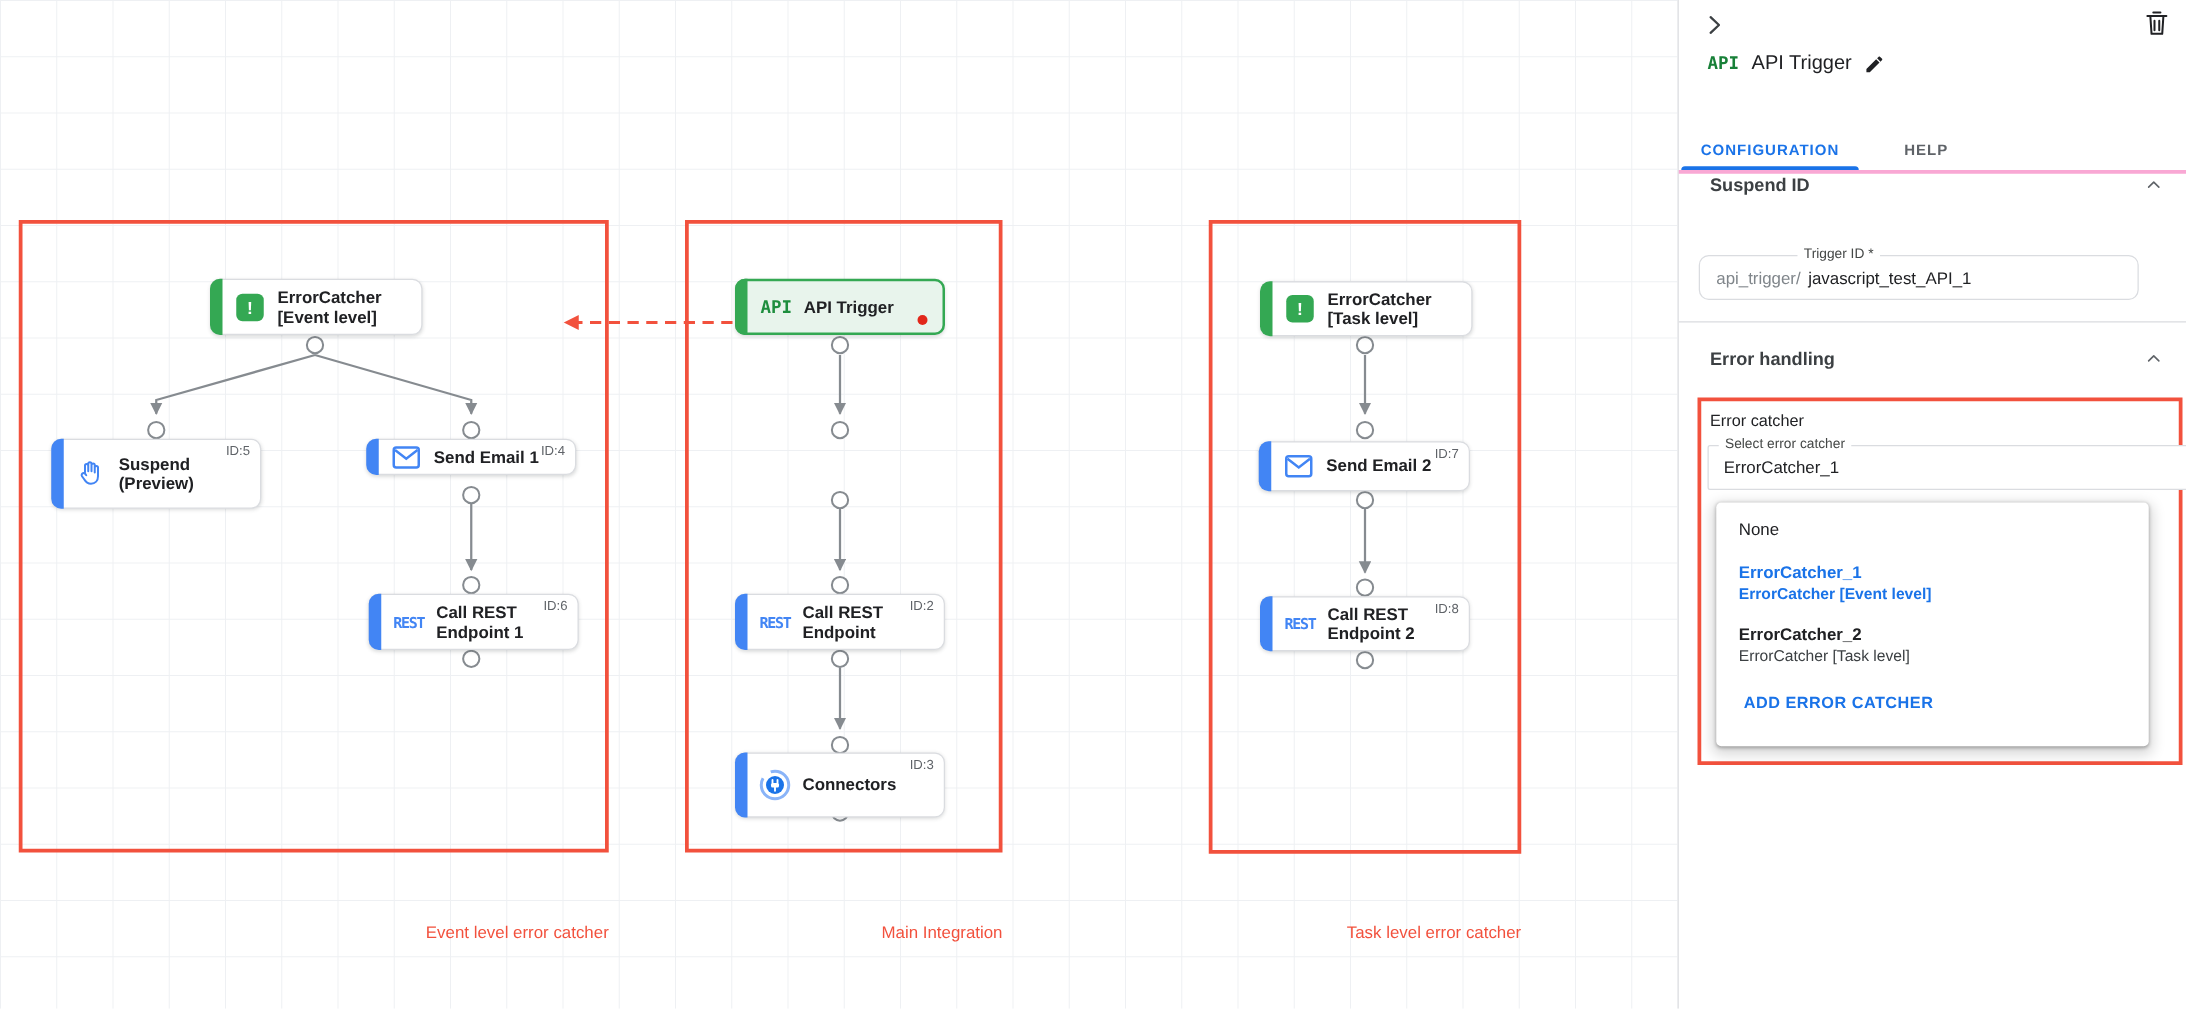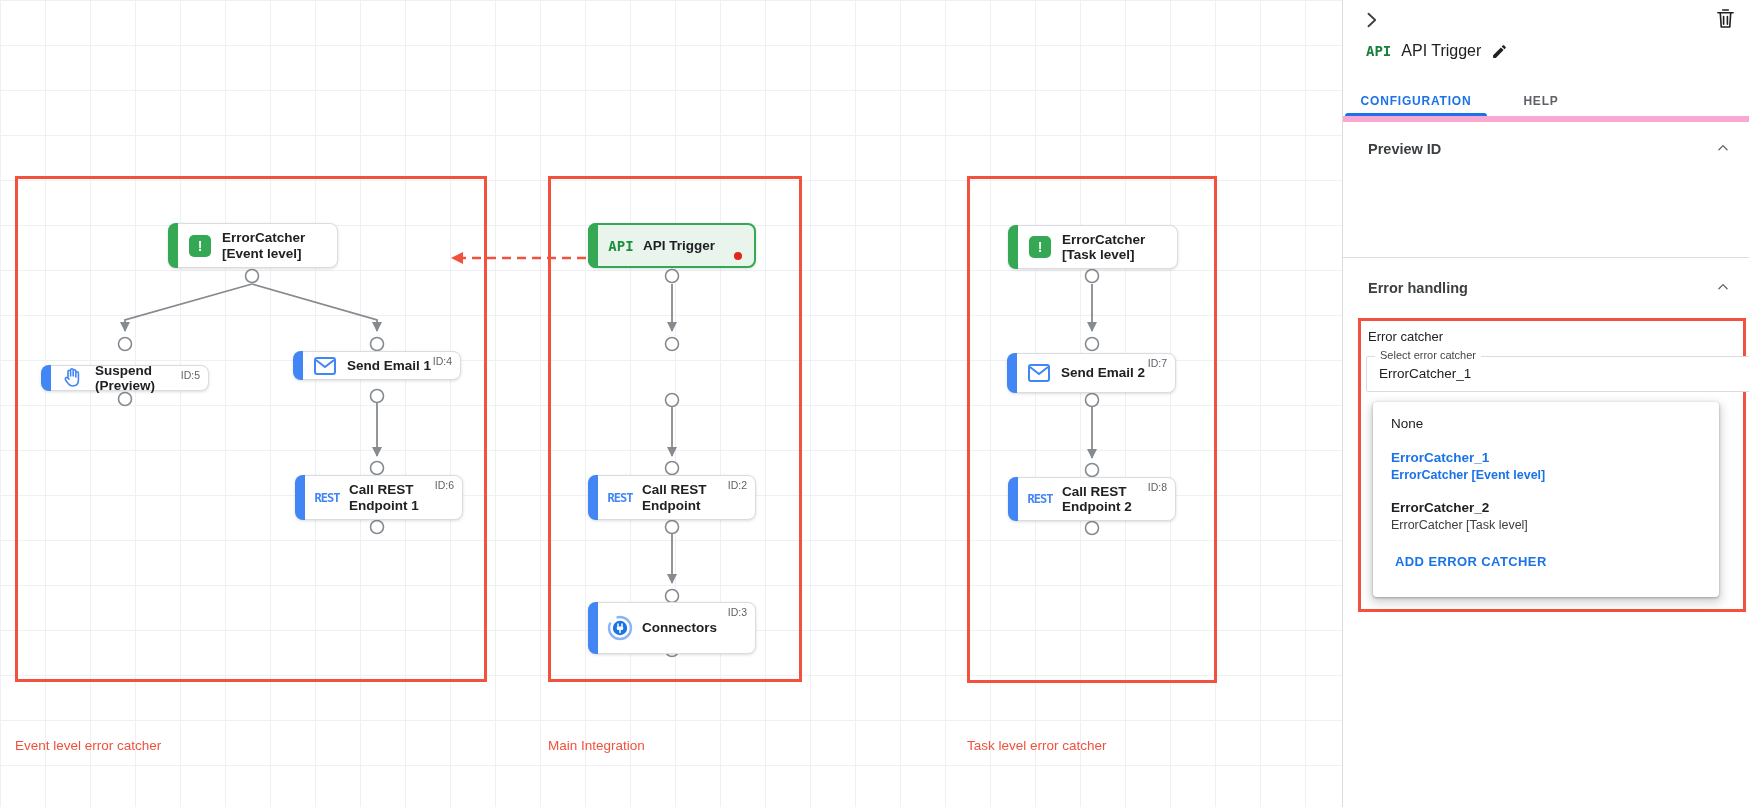--- a/index.html
+++ b/index.html
@@ -8,21 +8,21 @@
   .stage { position:relative; width:1749px; height:807px; }
 
   
   .canvas { position:absolute; left:0; top:0; width:1342px; height:807px; background:#fff;
     background-image:linear-gradient(to right,#eef0f3 1px,transparent 1px),
                      linear-gradient(to bottom,#eef0f3 1px,transparent 1px);
     background-size:45px 45px; }
   .edges { position:absolute; left:0; top:0; width:1342px; height:807px; pointer-events:none; }
 
   .groupbox { position:absolute; border:3px solid #f2513d; }
-  .grouplabel { position:absolute; top:738px; text-align:left; color:#f2513d; font-size:13.5px; }
+  .grouplabel { position:absolute; top:738px; text-align:right; color:#f2513d; font-size:13.5px; }
 
   .node { position:absolute; background:#fff; border:1px solid #dadce0; border-radius:8px;
           box-shadow:0 1px 3px rgba(60,64,67,.18); display:flex; align-items:center; }
   .node .bar { position:absolute; left:-1px; top:-1px; bottom:-1px; width:10px;
                border-radius:8px 0 0 8px; }
   .bar.blue { background:#4285f4; } .bar.green { background:#34a853; }
   .node.selected { background:#e8f4ec; border:2px solid #34a853; }
   .node.selected .bar { left:-2px; top:-2px; bottom:-2px; }
   .nicon { margin-left:18px; display:flex; align-items:center; justify-content:center; min-width:26px; }
   .nlabel { margin-left:9px; font-size:13.5px; font-weight:700; color:#202124; line-height:15.5px; }
@@ -38,21 +38,21 @@
   .rest-glyph { font-family:"DejaVu Sans Mono", monospace; font-weight:700; font-size:12px; color:#4285f4;
                 letter-spacing:-1px; }
 
   
   .panel { position:absolute; left:1342px; top:0; width:407px; height:807px; background:#fff;
            border-left:1px solid #dadce0; }
   .icon-btn { position:absolute; background:none; border:none; cursor:pointer; padding:0; }
   .p-header { position:absolute; left:23px; top:42px; display:flex; align-items:center; gap:10px; }
   .p-badge { font-family:"DejaVu Sans Mono", monospace; font-weight:700; font-size:14px; color:#188038; }
   .p-title { font-size:16px; color:#202124; }
-  .tabs { position:absolute; left:0; top:86px; width:100%; height:36px; border-bottom:6px solid #f9a8d4;
+  .tabs { position:absolute; left:0; top:103px; width:100%; height:36px; border-bottom:3px solid #f9a8d4;
           display:flex; }
   .tab { height:100%; display:flex; align-items:center; justify-content:center; font-size:12px;
          font-weight:700; letter-spacing:.8px; cursor:pointer; position:relative; }
   .tab.active { color:#1a73e8; width:146px; }
   .tab.active .ink { position:absolute; left:2px; right:2px; bottom:0; height:3px; background:#1a73e8;
                      border-radius:3px 3px 0 0; }
   .tab.plain { color:#5f6368; width:104px; }
   .sec-head { position:absolute; left:25px; font-size:14.5px; font-weight:700; color:#3c4043; }
   .sec-chevron { position:absolute; right:18px; }
   .divider { position:absolute; left:0; width:100%; height:1px; background:#dadce0; }
@@ -147,21 +147,21 @@
       <span class="nicon">
           <span class="ec-icon">!</span>
         </span>
       <div class="nlabel">
         <span>ErrorCatcher</span>
         <span>[Event level]</span>
       </div>
 
     </div>
 
-    <div class="node" style="left:41px;top:365px;width:168px;height:26px">
+    <div class="node" style="left:41px;top:351px;width:168px;height:56px">
       <span class="bar blue"></span>
       <span class="nicon">
         <svg width="24" height="24" viewBox="0 0 24 24">
             <path d="M7 11V5.5a1.3 1.3 0 012.6 0V10M9.6 10V4a1.3 1.3 0 012.6 0v6M12.2 10V5a1.3 1.3 0 012.6 0v6M14.8 11V7a1.3 1.3 0 012.6 0v7c0 3.6-2.2 6-5.6 6-2.8 0-4.2-1.4-5.6-3.8L4.6 14c-.6-1-.2-2 .7-2.4.7-.3 1.5 0 2 .6l.7 1" fill="none" stroke="#4285f4" stroke-width="1.6" stroke-linecap="round" stroke-linejoin="round"></path>
           </svg>
       </span>
       <div class="nlabel">
         <span>Suspend</span>
         <span>(Preview)</span>
       </div>
@@ -316,29 +316,34 @@
     <div class="tabs">
       <div class="tab active">
         <span>CONFIGURATION</span>
         <span class="ink"></span>
       </div>
       <div class="tab plain">
         <span>HELP</span>
       </div>
     </div>
 
-    <div class="sec-head" style="top:141px">Preview ID</div>
+    <div class="sec-head" style="top:141px">Suspend ID</div>
     <button class="icon-btn sec-chevron" style="top:141px">
       <span>
         <svg width="16" height="14" viewBox="0 0 24 24">
             <polyline points="5 15 12 8 19 15" fill="none" stroke="#5f6368" stroke-width="2.2" stroke-linecap="round" stroke-linejoin="round"></polyline>
           </svg>
       </span>
     </button>
 
+    <div class="field tfield">
+      <span class="flabel">Trigger ID *</span>
+      <span class="tprefix">api_trigger/</span>
+      <span class="tvalue">javascript_test_API_1</span>
+    </div>
 
     <div class="divider" style="top:257px"></div>
 
     <div class="sec-head" style="top:280px">Error handling</div>
     <button class="icon-btn sec-chevron" style="top:280px">
       <span>
         <svg width="16" height="14" viewBox="0 0 24 24">
             <polyline points="5 15 12 8 19 15" fill="none" stroke="#5f6368" stroke-width="2.2" stroke-linecap="round" stroke-linejoin="round"></polyline>
           </svg>
       </span>

